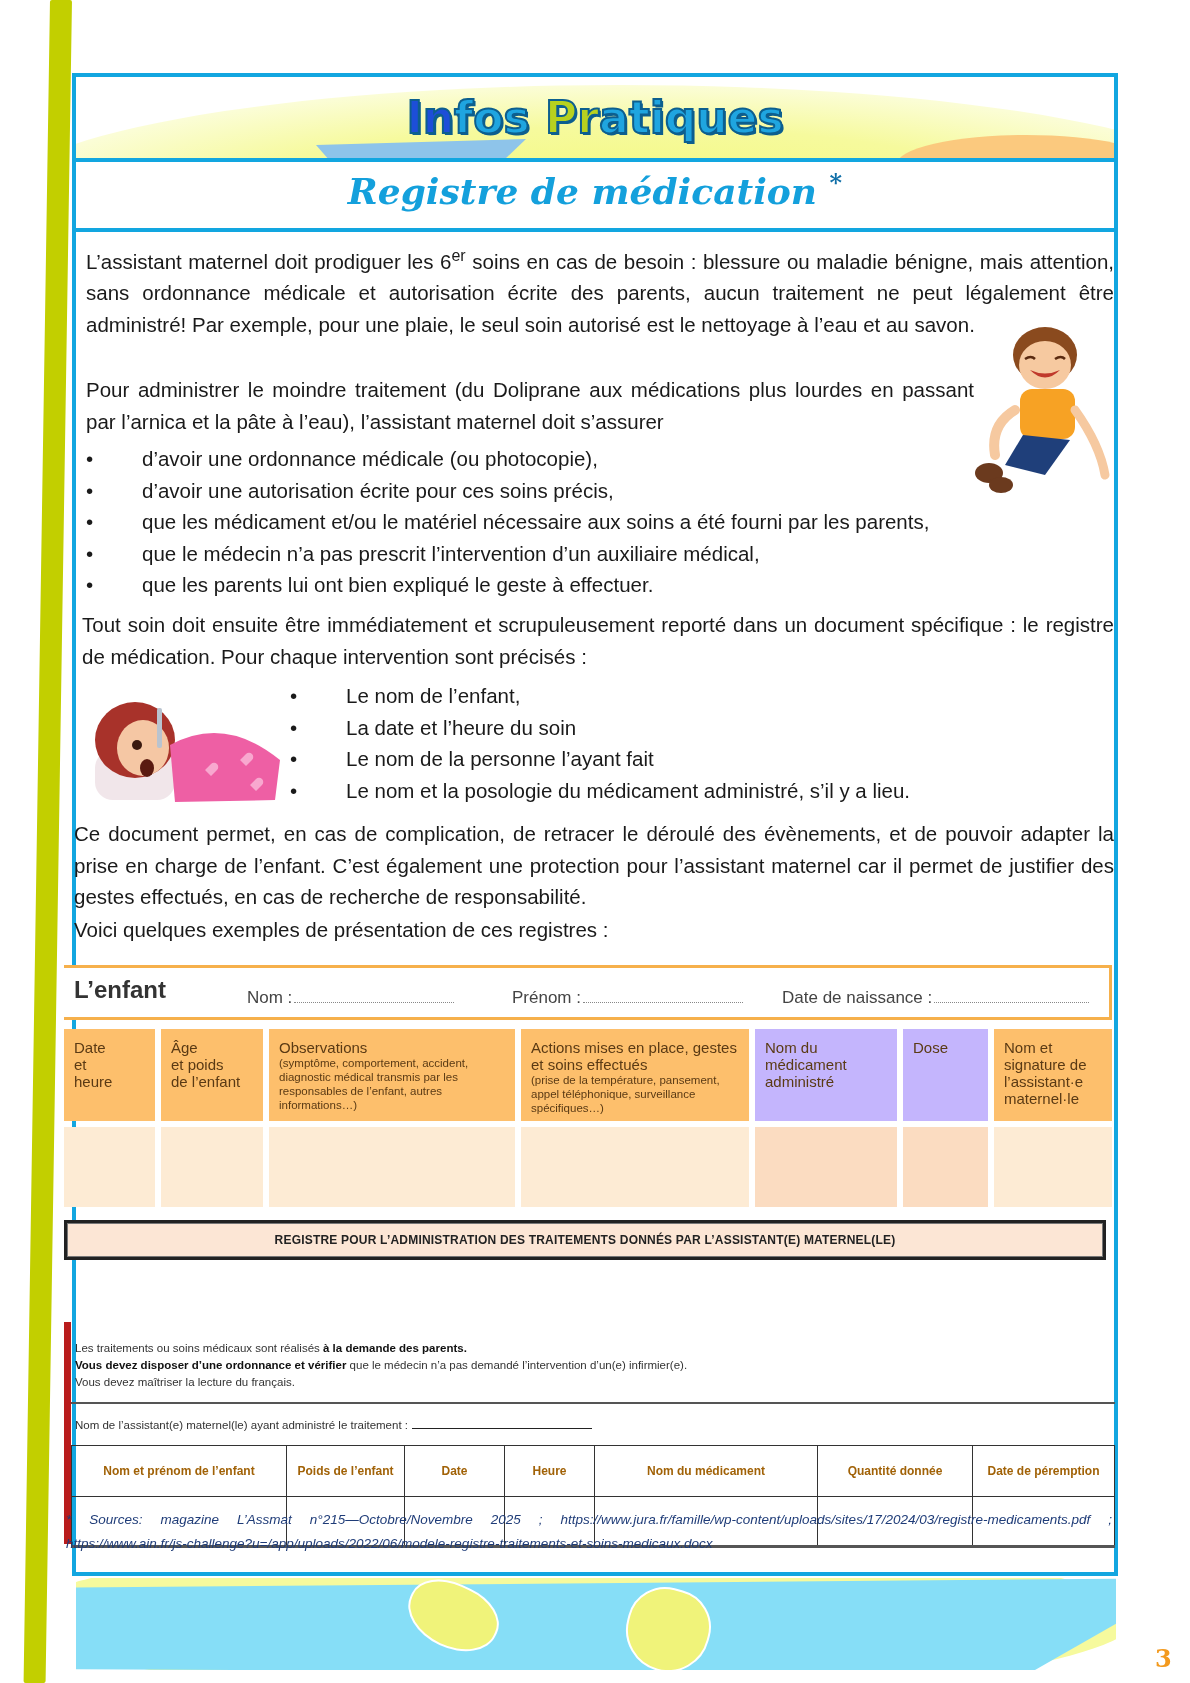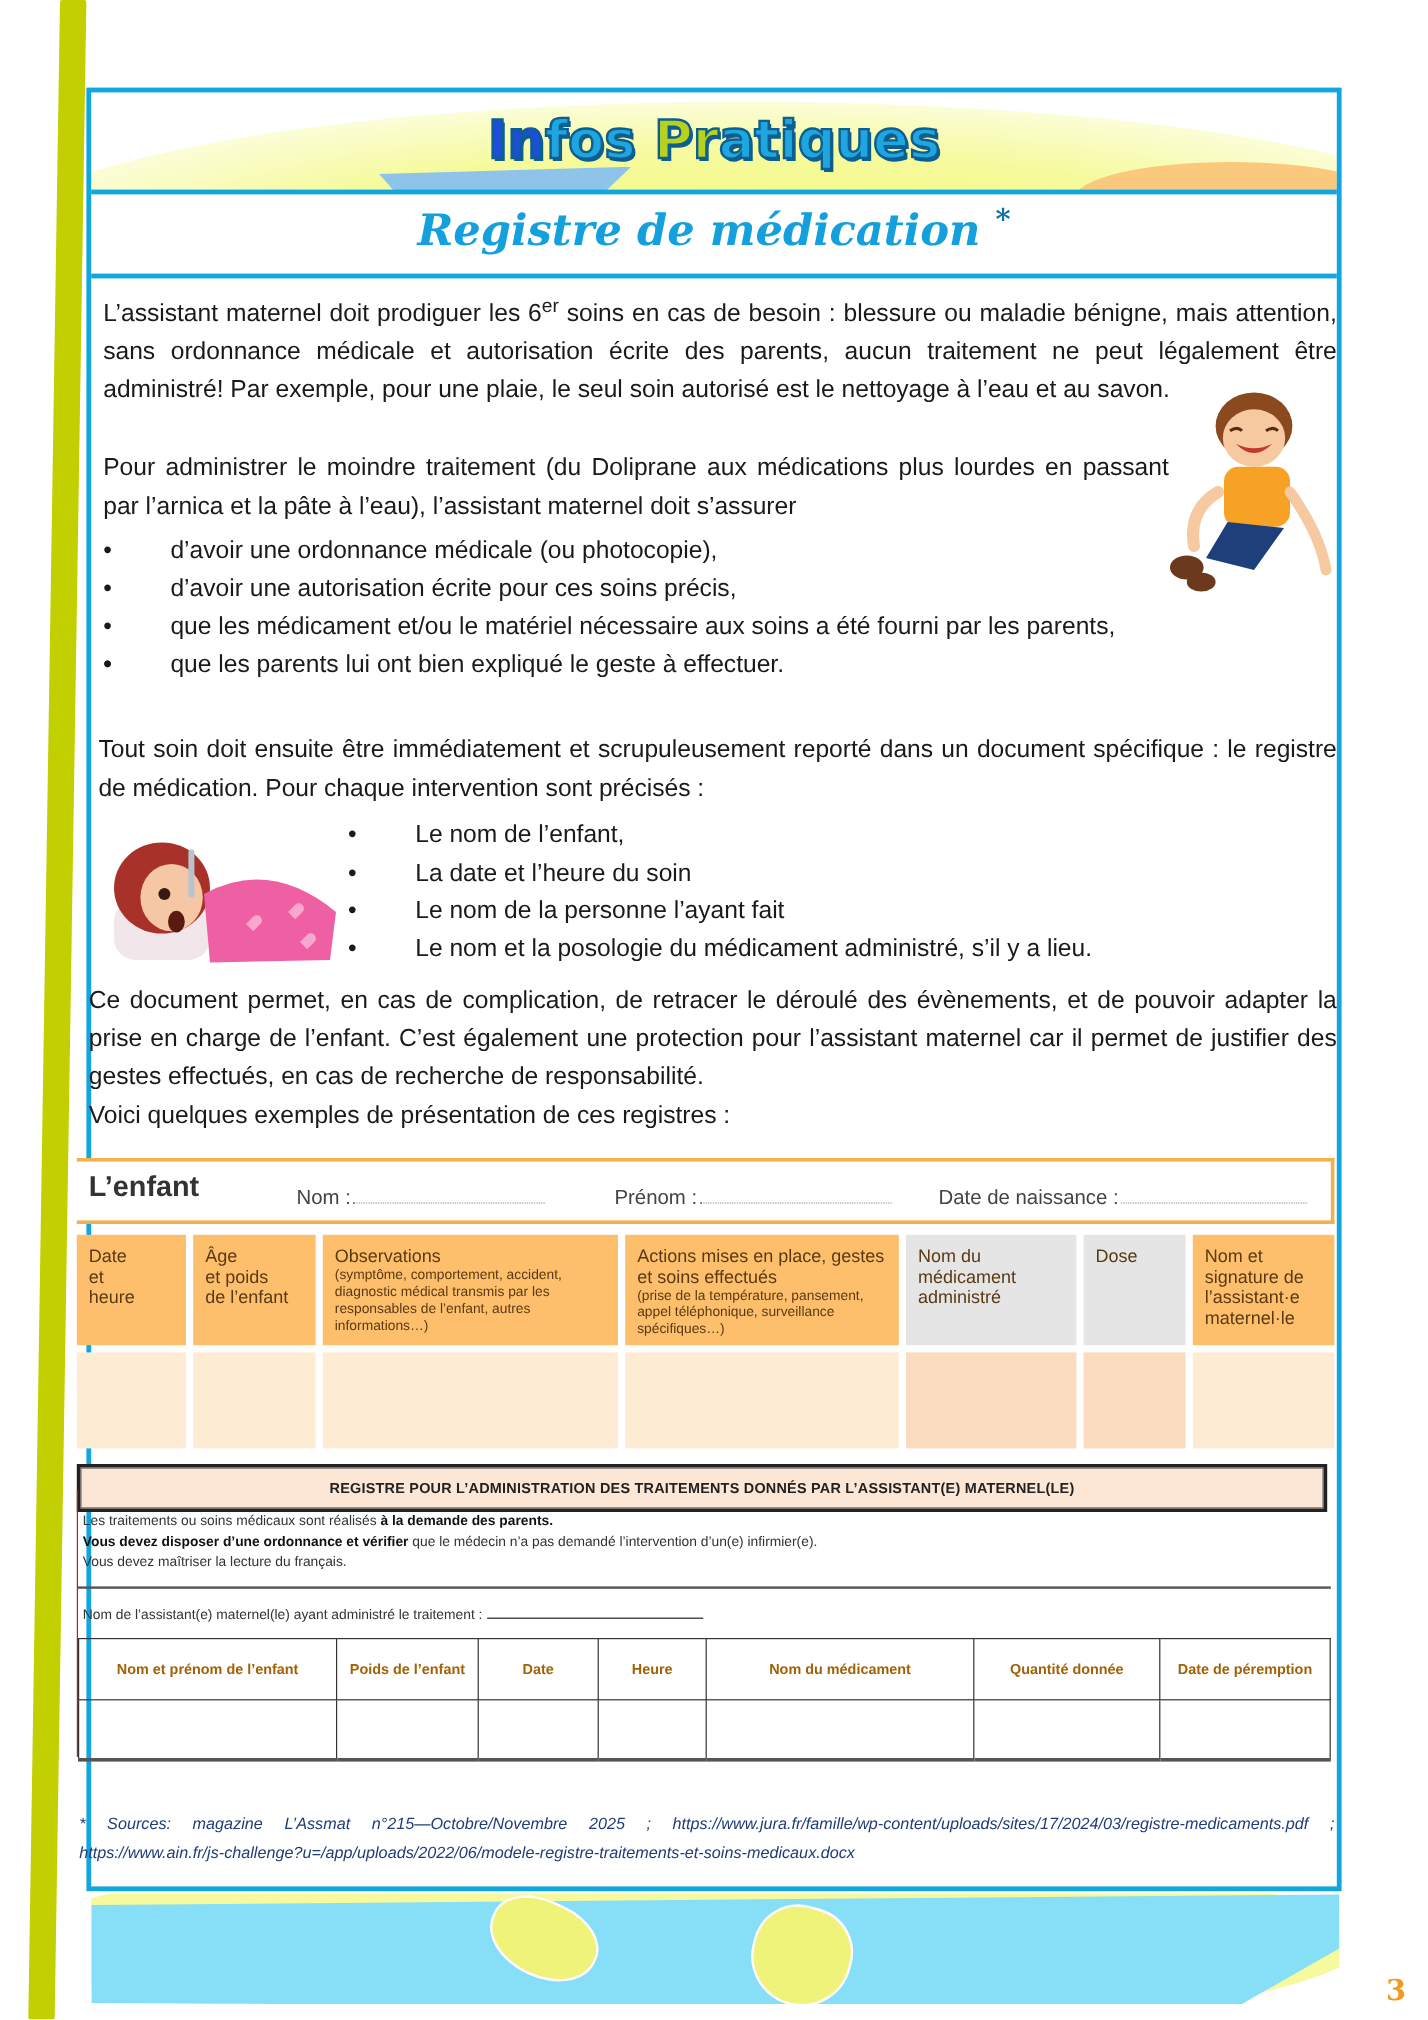--- a/index.html
+++ b/index.html
@@ -37,26 +37,26 @@
   .enfant-row{position:relative;height:55px;border:3px solid #f6b04b;border-left:none;border-right:3px solid #f6b04b;box-sizing:border-box;background:#fff;text-align:right;}
   .enfant-label{position:absolute;left:10px;top:8px;font-size:24px;font-weight:bold;color:#333;}
   .enfant-field{position:absolute;top:20px;font-size:17px;color:#444;}
   .enfant-field .dots{display:inline-block;border-bottom:1px dotted #888;width:160px;height:12px;margin-left:2px;}
   .reg1-grid{display:flex;gap:6px;margin-top:9px;}
   .reg1-col{display:flex;flex-direction:column;gap:6px;}
   .reg1-head{height:92px;box-sizing:border-box;padding:10px 10px;font-size:15px;line-height:17px;color:#5a3a14;}
   .reg1-head .small{display:block;font-size:11.5px;line-height:14px;}
   .reg1-empty{height:80px;}
   .h-light{background:#fdbf6c;}
-  .h-dark{background:#e5e5e5;}
+  .h-dark{background:#c4b5fd;}
   .e-light{background:#fdebd4;}
   .e-dark{background:#fbdcc1;}
   
   .reg2-title-box{position:absolute;left:64px;top:1220px;width:1042px;height:40px;border:3px solid #222;box-sizing:border-box;background:#fce6d5;box-shadow:0 0 0 1px #777 inset;text-align:center;font-size:12px;font-weight:bold;line-height:34px;letter-spacing:0.2px;color:#222;}
-  .reg2-box{position:absolute;left:64px;top:1242px;width:1044px;height:222px;border-left:1px solid #b91c1c;}
+  .reg2-box{position:absolute;left:64px;top:1322px;width:1044px;height:222px;border-left:7px solid #b91c1c;}
   .reg2-line{position:absolute;left:4px;font-size:11.5px;color:#333;}
   .reg2-line b{color:#111;}
   .reg2-rule{position:absolute;left:0;top:80px;width:1044px;height:2px;background:#555;}
   .reg2-name{position:absolute;left:4px;top:96px;font-size:11.5px;color:#333;}
   .reg2-name .blank{display:inline-block;width:180px;border-bottom:1px solid #222;height:10px;margin-left:4px;}
   table.reg2-table{position:absolute;left:0;top:123px;width:1044px;border-collapse:collapse;font-size:12px;}
   table.reg2-table th{height:50px;border:1.5px solid #333;font-weight:bold;color:#a16207;text-align:center;padding:0 2px;}
   table.reg2-table td{height:46px;border:1.5px solid #333;border-bottom:3px solid #555;}
   .footnote{position:absolute;left:66px;top:1508px;width:1046px;font-size:13.5px;line-height:24px;font-style:italic;color:#1f3c78;text-align:justify;text-align-last:left;}
   .feet-band{position:absolute;left:76px;top:1578px;width:1040px;height:92px;overflow:hidden;}
@@ -102,21 +102,21 @@
     <ellipse cx="26" cy="170" rx="12" ry="8" fill="#6b3a1e"></ellipse>
   </svg>
 </div>
 
 <div class="body-text justify p2">Pour administrer le moindre traitement (du Doliprane aux médications plus lourdes en passant par l’arnica et la pâte à l’eau), l’assistant maternel doit s’assurer</div>
 
 <ul class="bullets bl1">
   <li><span class="dot">•</span><span class="txt">d’avoir une ordonnance médicale (ou photocopie),</span></li>
   <li><span class="dot">•</span><span class="txt">d’avoir une autorisation écrite pour ces soins précis,</span></li>
   <li><span class="dot">•</span><span class="txt">que les médicament et/ou le matériel nécessaire aux soins a été fourni par les parents,</span></li>
-  <li><span class="dot">•</span></li>
+  <li><span class="dot">•</span><span class="txt">que le médecin n’a pas prescrit l’intervention d’un auxiliaire médical,</span></li>
   <li><span class="dot">•</span><span class="txt">que les parents lui ont bien expliqué le geste à effectuer.</span></li>
 </ul>
 
 <div class="body-text justify p3">Tout soin doit ensuite être immédiatement et scrupuleusement reporté dans un document spécifique : le registre de médication. Pour chaque intervention sont précisés :</div>
 
 <div class="girl">
   <svg width="200" height="115" viewBox="0 0 200 115">
     <rect x="10" y="60" width="80" height="50" rx="18" fill="#f1e6ea"></rect>
     <ellipse cx="50" cy="50" rx="40" ry="38" fill="#a8322a"></ellipse>
     <ellipse cx="58" cy="58" rx="26" ry="28" fill="#f5c7a4"></ellipse>

